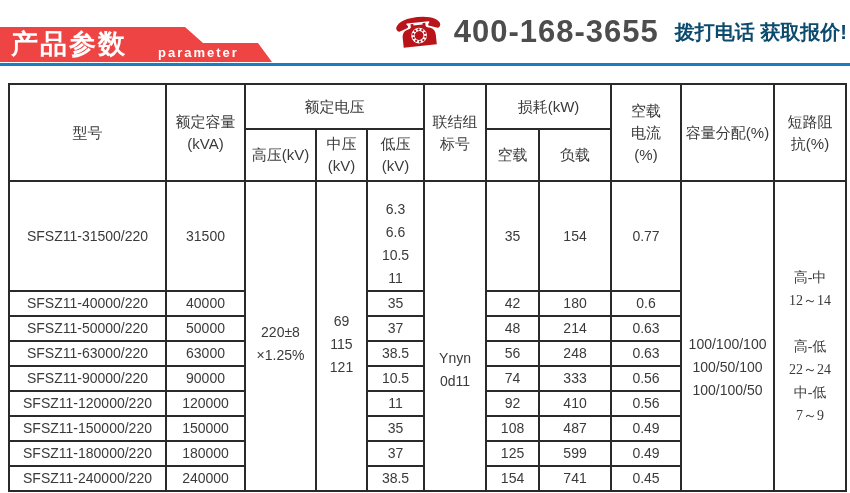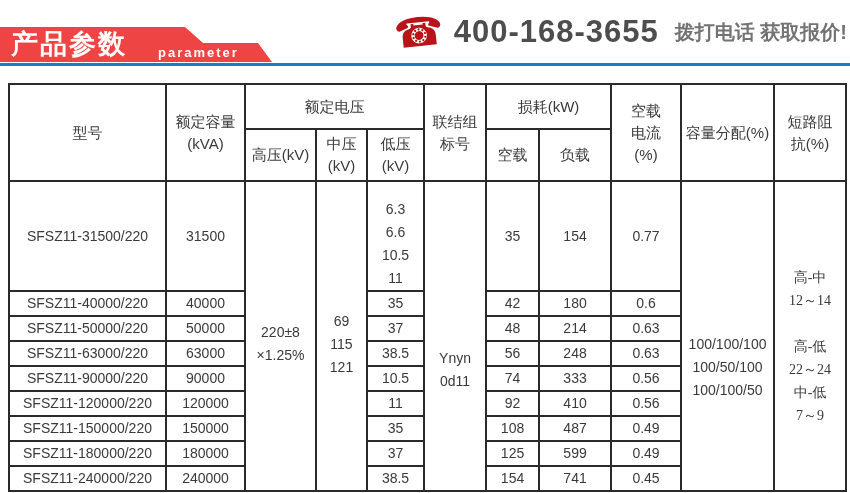--- a/index.html
+++ b/index.html
@@ -41,21 +41,21 @@
   .phone-glyph {
     font-size: 40px; line-height: 40px; color: #b81419;
     transform: rotate(-6deg); margin-right: 10px;
     font-family: "DejaVu Sans", sans-serif;
   }
   .phone-number {
     font-size: 31px; font-weight: bold; color: #4d4d4d;
     letter-spacing: 1px; margin-right: 16px; white-space: nowrap;
   }
   .phone-cta-text {
-    font-size: 20px; font-weight: bold; color: #737373; white-space: nowrap;
+    font-size: 20px; font-weight: bold; color: #0c4a6e; white-space: nowrap;
   }
 
   
   table.spec {
     position: absolute; left: 8px; top: 83px;
     border-collapse: collapse; table-layout: fixed; width: 837px;
     background: #fff;
   }
   table.spec th, table.spec td {
     border: 2px solid #2a2a2a;

